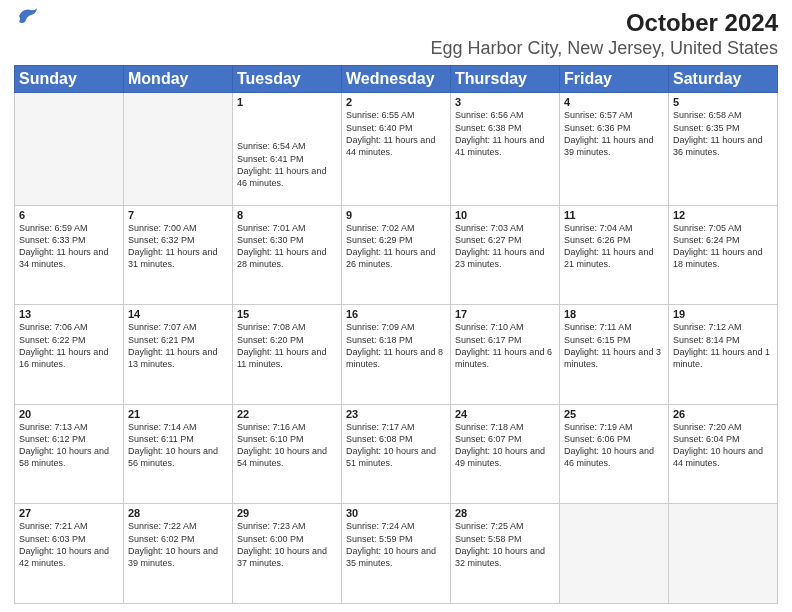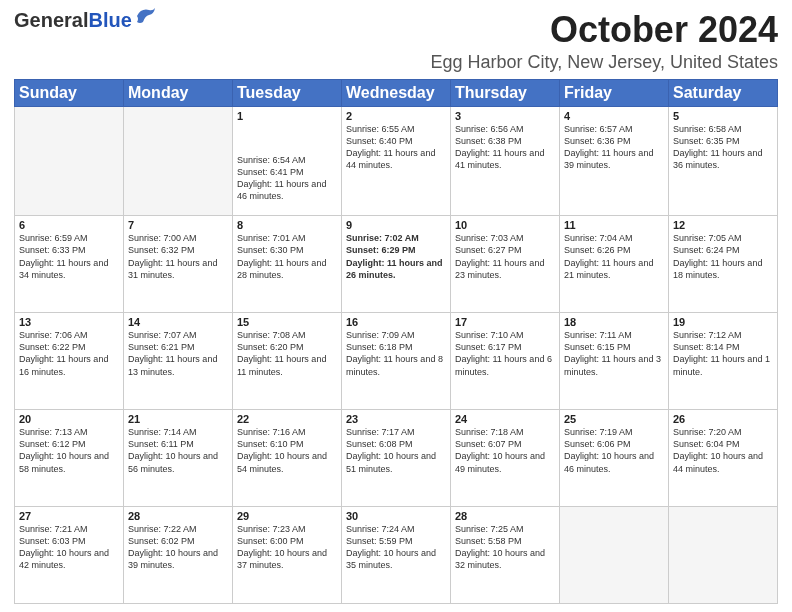--- a/index.html
+++ b/index.html
@@ -26,21 +26,21 @@
     }
     .logo {
       display: flex;
       flex-direction: column;
       align-items: flex-start;
     }
     .title-block {
       text-align: right;
     }
     .month-title {
-      font-size: 36px;
+      font-size: 24px;
       font-weight: bold;
       color: #222;
       line-height: 1.1;
     }
     .location {
       font-size: 18px;
       color: #555;
       margin-top: 2px;
     }
     .calendar {
@@ -84,23 +84,20 @@
       line-height: 1.35;
     }
   </style>
 </head>
 <body>
 
 <div class="page">
   <div class="header">
     <div class="logo">
       <div style="display:flex;align-items:center;">
-        <div style="font-size:20px;font-weight:bold;color:#333;line-height:1;">
-          <span>General</span><span style="color:#2255bb;">Blue</span>
-        </div>
         <div style="margin-left:3px;margin-top:-4px;">
           <svg width="22" height="20" viewBox="0 0 22 20">
             <path d="M2,10 Q6,2 14,4 Q18,5 20,2 Q19,8 14,9 Q10,10 8,16 Q5,18 2,16 Q4,13 2,10Z" fill="#4472c4"></path>
           </svg>
         </div>
       </div>
     </div>
     <div class="title-block">
       <div class="month-title">October 2024</div>
       <div class="location">Egg Harbor City, New Jersey, United States</div>
@@ -168,21 +165,21 @@
 Daylight: 11 hours and 31 minutes.</div>
           </td>
           <td>
             <span class="day-number">8</span>
             <div class="day-info" style="white-space: pre-line;">Sunrise: 7:01 AM
 Sunset: 6:30 PM
 Daylight: 11 hours and 28 minutes.</div>
           </td>
           <td>
             <span class="day-number">9</span>
-            <div class="day-info" style="white-space: pre-line; font-weight: bold;">Sunrise: 7:02 AM
+            <div class="day-info" style="white-space: pre-line;">Sunrise: 7:02 AM
 Sunset: 6:29 PM
 Daylight: 11 hours and 26 minutes.</div>
           </td>
           <td>
             <span class="day-number">10</span>
             <div class="day-info" style="white-space: pre-line;">Sunrise: 7:03 AM
 Sunset: 6:27 PM
 Daylight: 11 hours and 23 minutes.</div>
           </td>
           <td>

